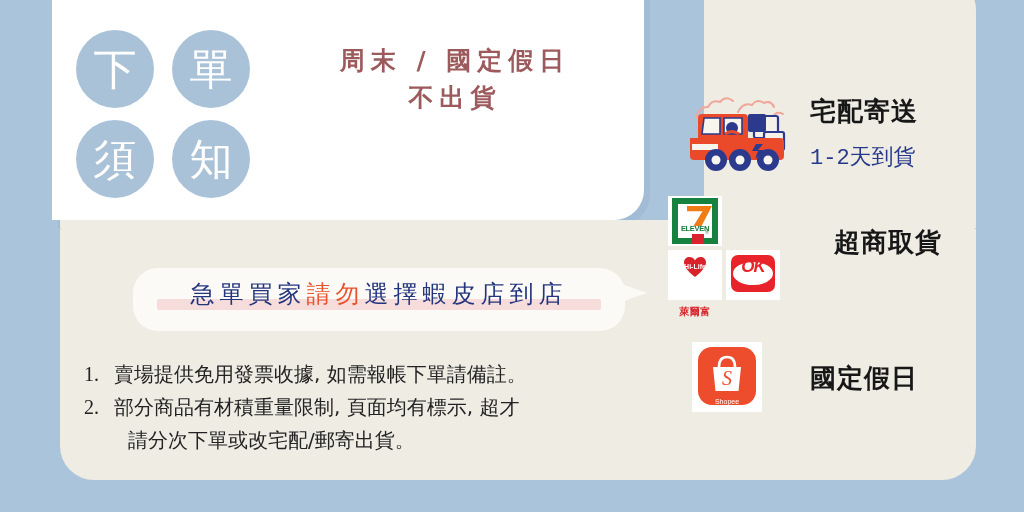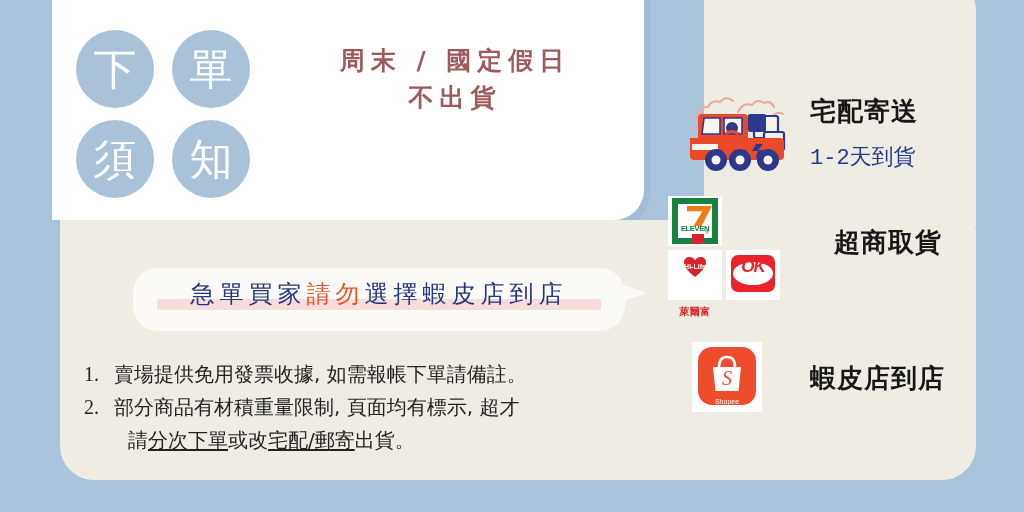--- a/index.html
+++ b/index.html
@@ -184,21 +184,21 @@
     font-family: "Liberation Serif", serif;
     font-size: 20px;
   }
   .note-body { flex: 1; }
   .note-cont {
     margin-left: 44px;
     font-size: 20px;
     line-height: 33px;
     white-space: nowrap;
   }
-  .u { text-decoration: underline; text-underline-offset: 2px; }
+  .u { text-underline-offset: 2px; }
 
   
   .ship-row {
     position: absolute;
     display: flex;
     align-items: center;
   }
   #ship-row-0 { left: 676px; top: 88px; }
   #ship-row-1 { left: 668px; top: 196px; gap: 32px; }
   #ship-row-2 { left: 676px; top: 332px; }
@@ -516,15 +516,15 @@
         <svg viewBox="0 0 58 58" width="58" height="58">
           <path d="M21 20 C21 13 24.5 10 29 10 C33.5 10 37 13 37 20" fill="none" stroke="#ffffff" stroke-width="2.6" stroke-linecap="round"></path>
           <path d="M15 20 L43 20 L40.5 44 L17.5 44 Z" fill="#ffffff"></path>
           <text x="29" y="38" text-anchor="middle" font-family="Liberation Serif, serif" font-size="20" font-style="italic" fill="#ee4d2d">S</text>
         </svg>
       </div>
       <div class="shopee-word">Shopee</div>
     </div>
   </div>
   <div class="ship-txt">
-    <div class="ship-title">蝦皮店到店</div>
+    <div class="ship-title">國定假日</div>
   </div>
 </div>
 
 </body></html>

